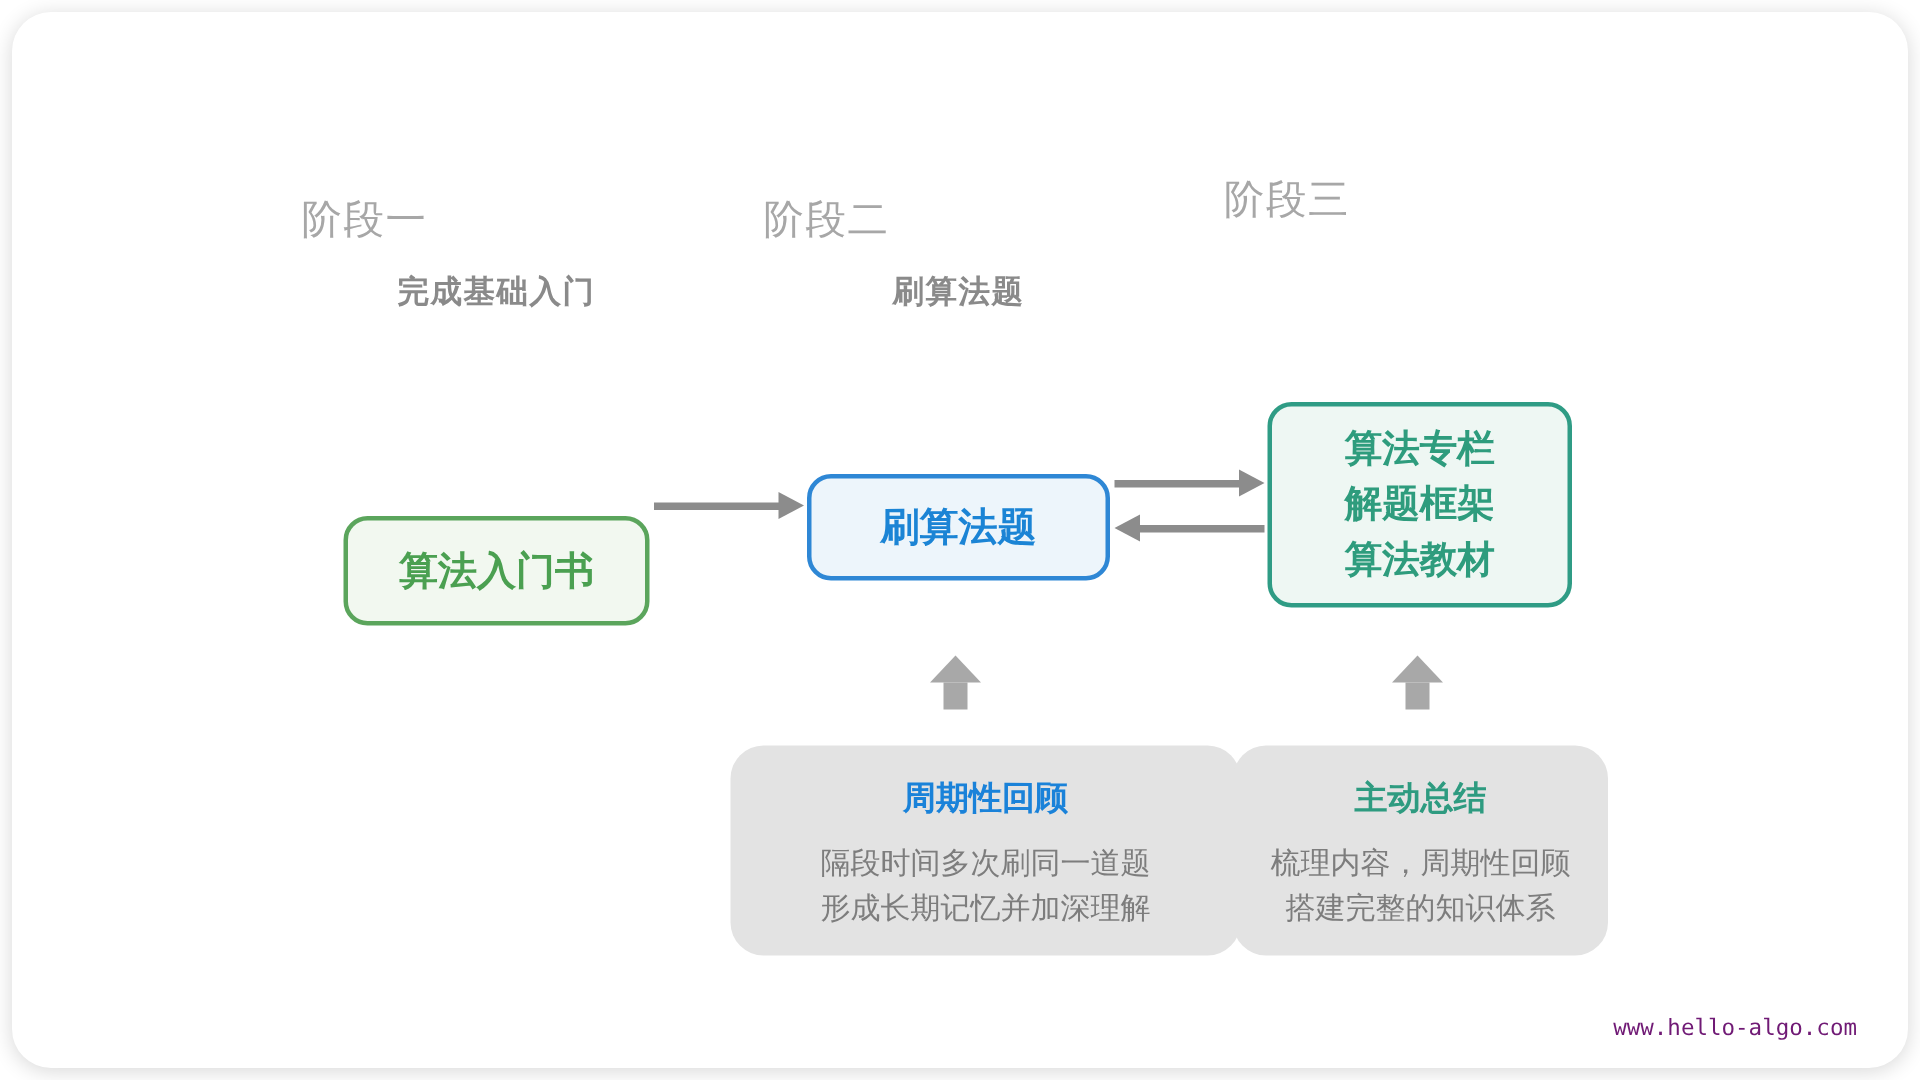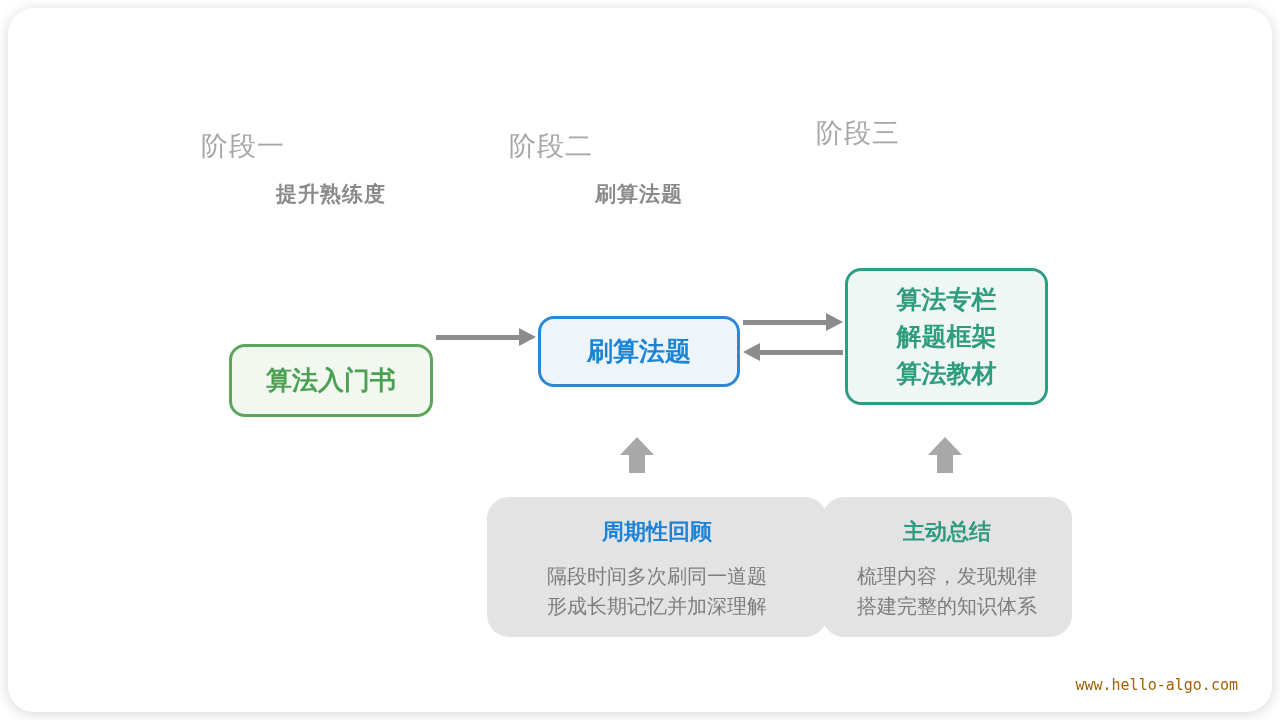--- a/index.html
+++ b/index.html
@@ -98,31 +98,31 @@
     left: 0; right: 0; top: 64px;
     font-size: 20px;
     color: #7d7d7d;
     line-height: 30px;
   }
   .watermark {
     position: absolute;
     right: 42px; top: 676px;
     font-family: "DejaVu Sans Mono", monospace;
     font-size: 15px;
-    color: #a16207;
+    color: #701a75;
   }
 </style>
 </head>
 <body>
 
 <div class="canvas">
   <div class="card"></div>
 
   <div class="stage-label" style="left:201px; top:128px;">阶段一</div>
-  <div class="stage-subtitle" style="left:201px; top:180px;">提升熟练度</div>
+  <div class="stage-subtitle" style="left:201px; top:180px;">完成基础入门</div>
 
   <div class="stage-label" style="left:509px; top:128px;">阶段二</div>
   <div class="stage-subtitle" style="left:509px; top:180px;">刷算法题</div>
 
   <div class="stage-label" style="left:816px; top:115px;">阶段三</div>
 
   <div class="node node-green" style="left:229px; top:300px; width:198px; height:67px;">
     <span>算法入门书</span>
   </div>
 
@@ -165,19 +165,19 @@
     <div class="callout-title blue">周期性回顾</div>
     <div class="callout-desc">
       <div>隔段时间多次刷同一道题</div>
       <div>形成长期记忆并加深理解</div>
     </div>
   </div>
 
   <div class="callout" style="left:822px; top:497px; width:250px; height:140px;">
     <div class="callout-title teal">主动总结</div>
     <div class="callout-desc">
-      <div>梳理内容，发现规律</div>
+      <div>梳理内容，周期性回顾</div>
       <div>搭建完整的知识体系</div>
     </div>
   </div>
 
   <div class="watermark">www.hello-algo.com</div>
 </div>
 
 </body></html>

